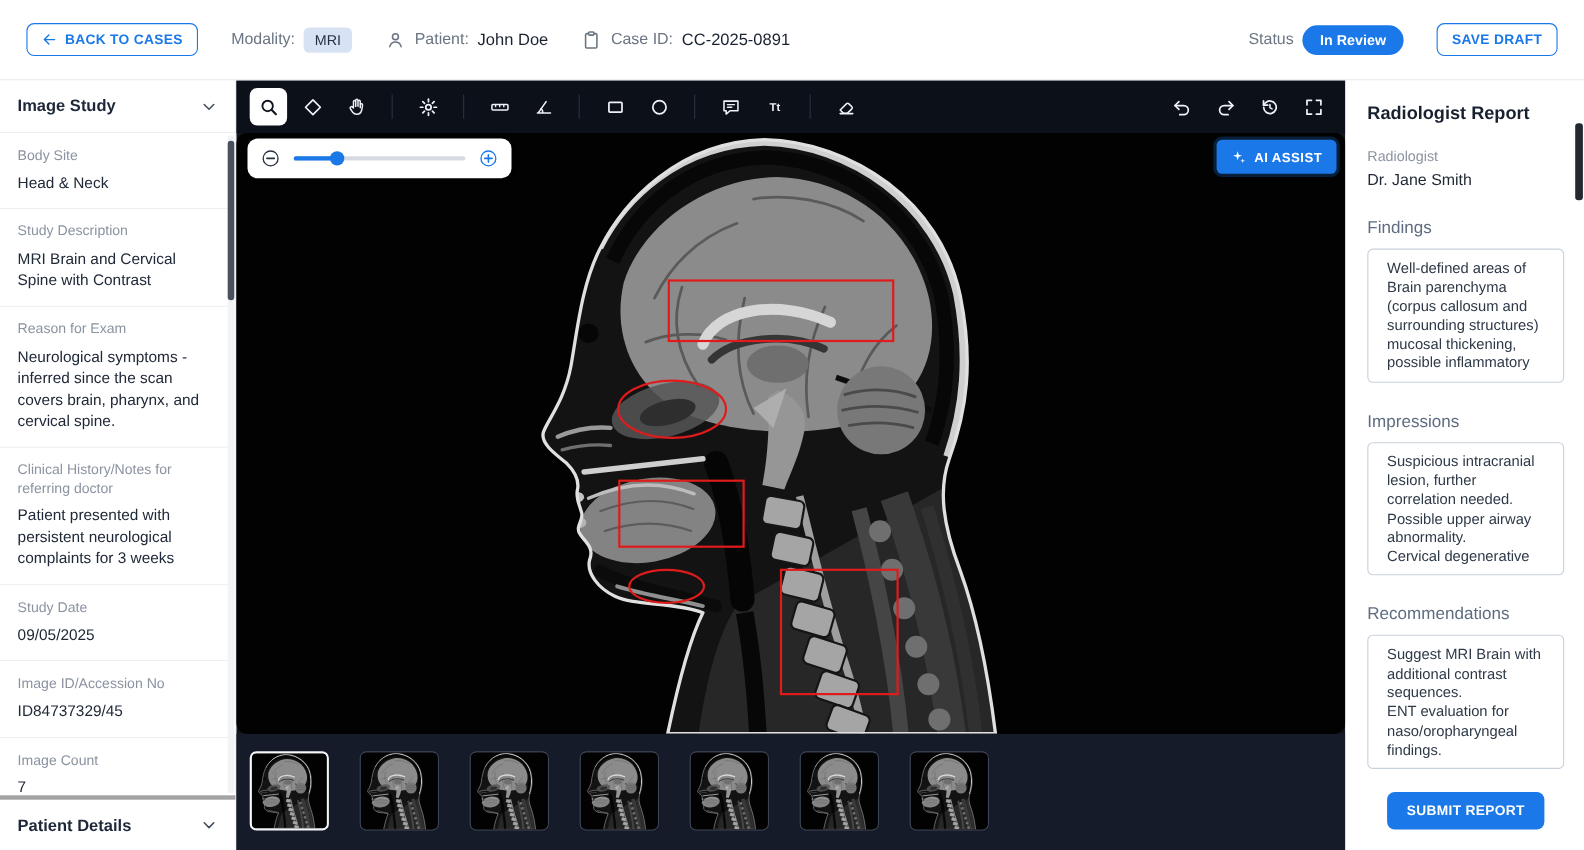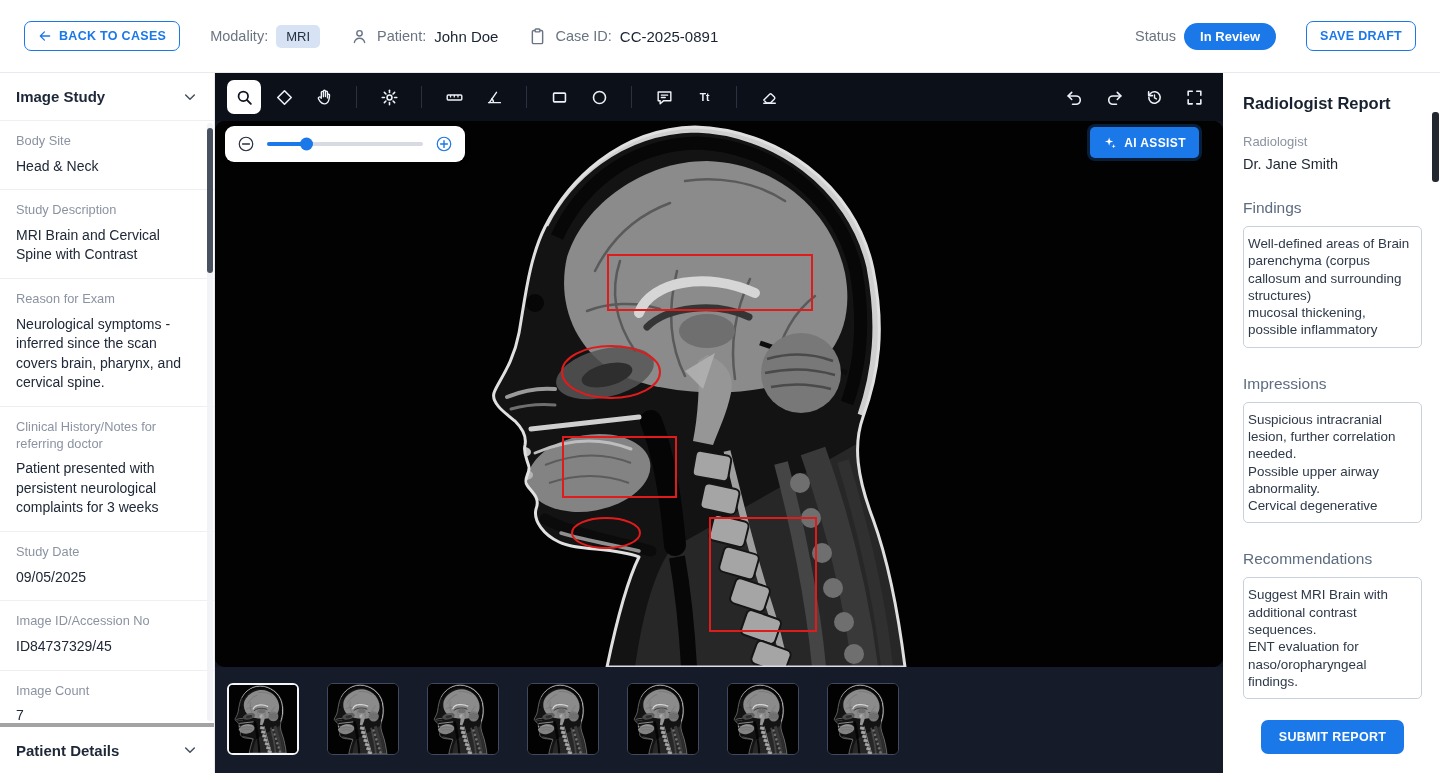--- a/index.html
+++ b/index.html
@@ -65,39 +65,39 @@
   .mri { display:block; width:100%; height:100%; }
   .zoombar { position:absolute; left:10px; top:5px; width:240px; height:36px; background:#fff;
              border-radius:9px; display:flex; align-items:center; gap:10px; padding:0 10px;
              box-shadow:0 1px 5px rgba(0,0,0,.4); }
   .zbtn { width:22px; height:22px; display:flex; align-items:center; justify-content:center; color:#273142;}
   .zbtn.blue { color:var(--accent,#1a78e8); }
   .ztrack { position:relative; flex:1; height:4px; background:#d7dbe1; border-radius:2px; cursor:pointer;}
   .zfill { position:absolute; left:0; top:0; height:4px; background:var(--accent,#1a78e8); border-radius:2px;}
   .zthumb { position:absolute; top:50%; width:13px; height:13px; border-radius:50%;
             background:var(--accent,#1a78e8); transform:translate(-6px,-50%); }
-  .ai-btn { position:absolute; right:24px; top:6px; height:31px; display:flex; align-items:center;
+  .ai-btn { position:absolute; right:8px; top:6px; height:31px; display:flex; align-items:center;
             gap:7px; background:var(--accent,#1a78e8); color:#fff; font-weight:bold; font-size:12px;
             letter-spacing:.4px; padding:0 13px; border-radius:5px;
             box-shadow:0 0 0 3px rgba(26,120,232,.25); }
   .thumbstrip { height:106px; background:#151b28; display:flex; align-items:flex-start;
                 gap:28px; padding:16px 0 0 12px; }
   .thumb { width:72px; height:72px; border-radius:6px; overflow:hidden; background:#000;
            border:1px solid #414a5d; padding:0; flex:0 0 auto; }
   .thumb svg { display:block; width:100%; height:100%; }
   .thumb.selected { border:2px solid #f4f6f9; }
 
   
   .report { position:absolute; left:1223px; top:73px; width:213px; height:700px;
             background:#fff; padding:21px 14px 0 20px; }
   .r-title { font-size:16.5px; font-weight:bold; color:#18212f; }
   .r-label { margin-top:21px; font-size:13px; color:#8b93a1; }
   .r-value { margin-top:7px; font-size:14.5px; color:#1e2734; }
   .r-head { margin-top:27px; font-size:15.5px; color:#5d6c80; }
-  .r-box { margin-top:9px; border:1px solid #c9d1dc; border-radius:5px; padding:8px 4px;
+  .r-box { margin-top:9px; border:1px solid #c9d1dc; border-radius:5px; padding:8px 17px;
            font-size:13.4px; line-height:1.29; color:#2e3948; white-space:pre-line;
            background:#fff; cursor:text; }
   .btn-primary { display:block; margin:21px auto 0; background:var(--accent,#1a78e8); color:#fff;
                  font-weight:bold; font-size:12.5px; letter-spacing:.3px; padding:10px 18px;
                  border-radius:7px; }
   .page-scrollbar { position:absolute; right:1px; top:112px; width:7px; height:70px;
                     background:#23272f; border-radius:3px; z-index:9; }
 
   .sprite { position:absolute; width:0; height:0; overflow:hidden; }
   svg.ic { fill:none; }

